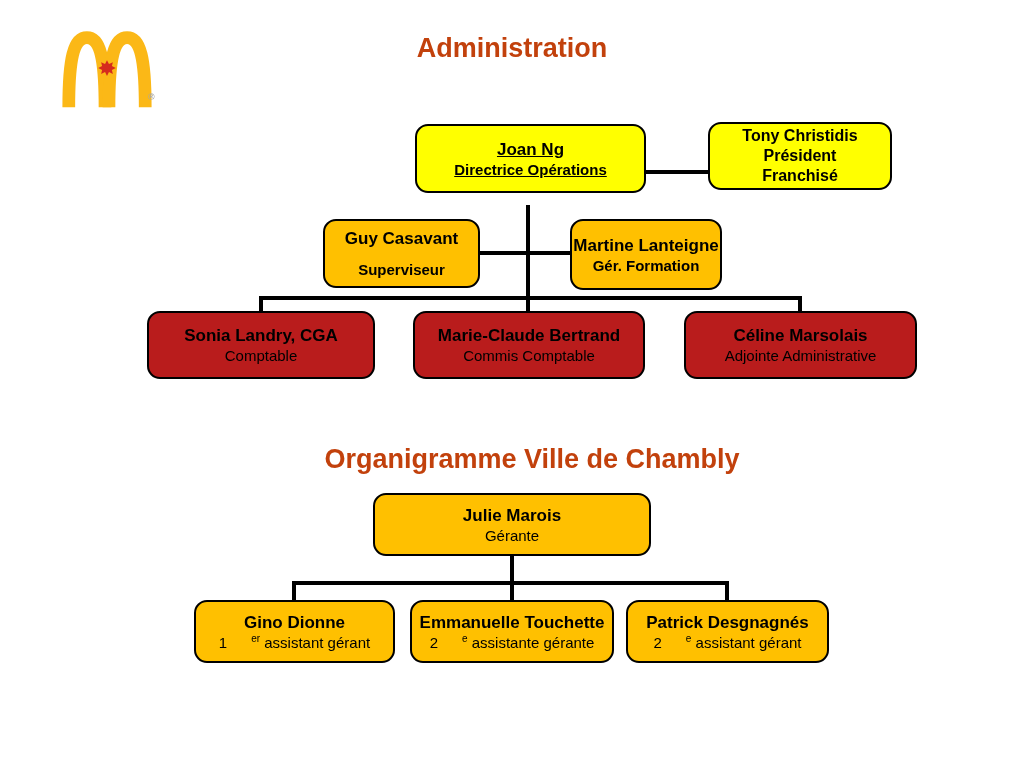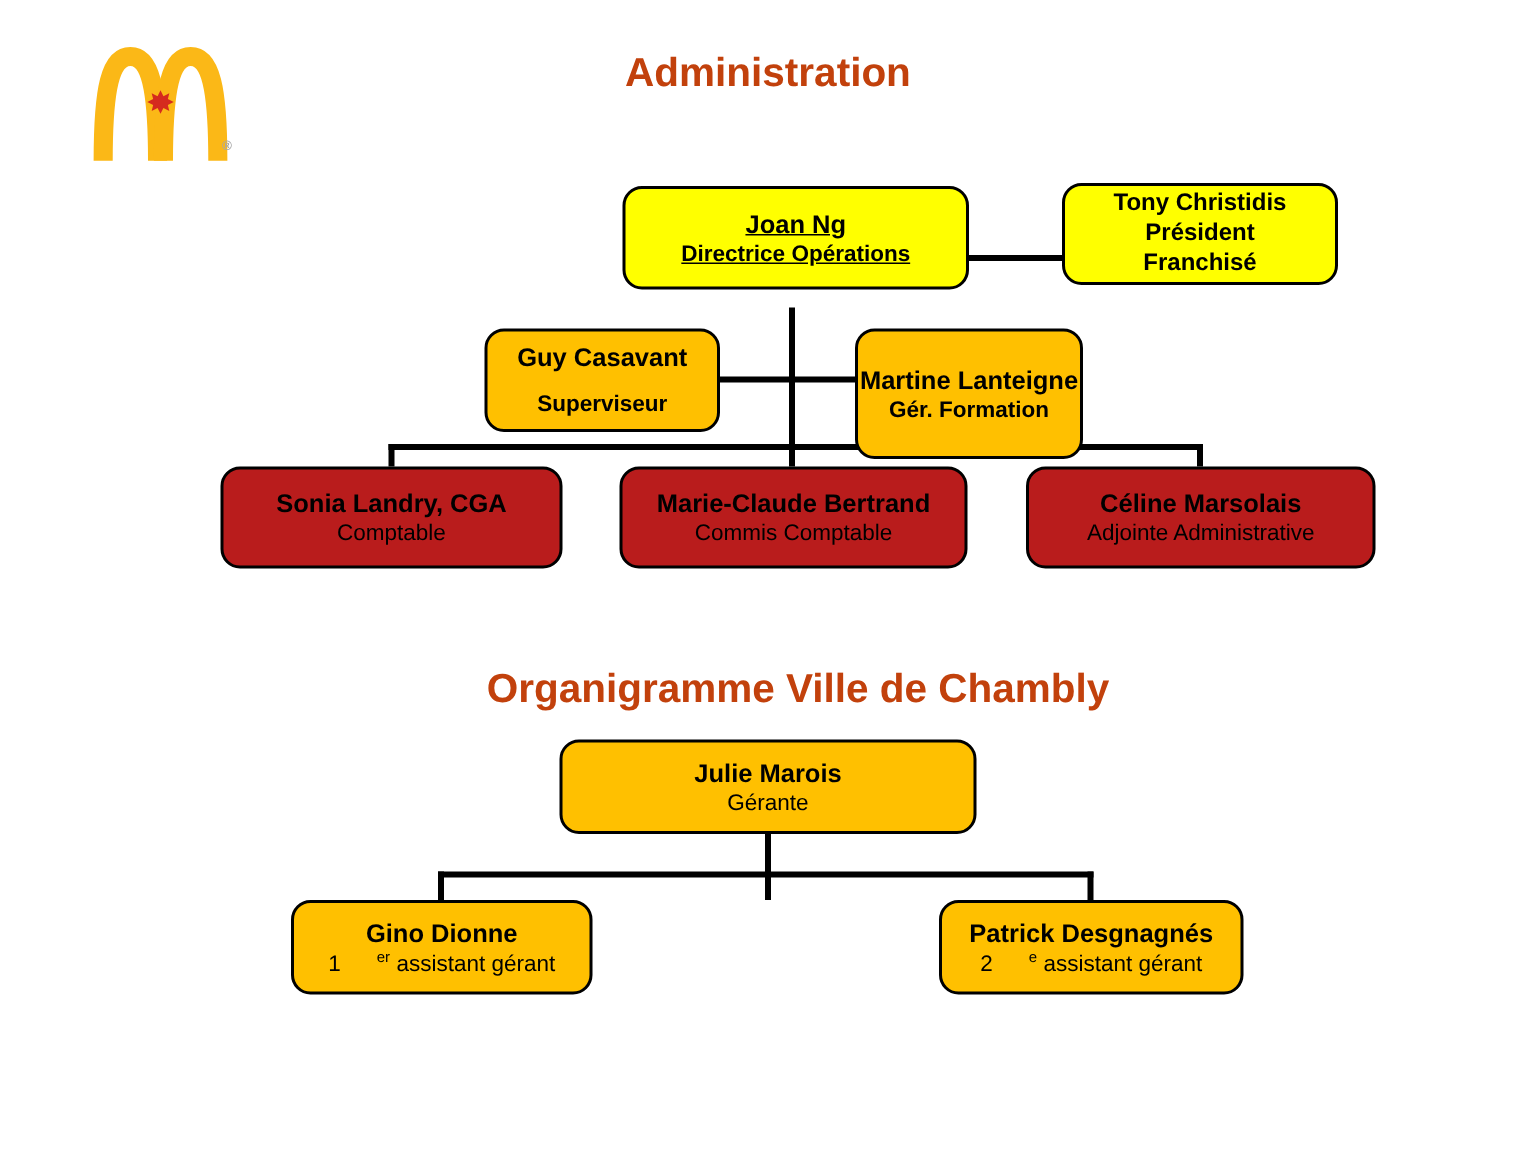--- a/index.html
+++ b/index.html
@@ -76,21 +76,21 @@
   <div class="node yellow" style="left:415px;top:124px;width:231px;height:69px;text-decoration:underline;">
     <div class="nm">Joan Ng</div>
     <div class="rl b">Directrice Opérations</div>
   </div>
 
   <div class="node gold" style="left:323px;top:219px;width:157px;height:69px;gap:11px;">
     <div class="nm">Guy Casavant</div>
     <div class="rl b">Superviseur</div>
   </div>
 
-  <div class="node gold" style="left:570px;top:219px;width:152px;height:87px;">
+  <div class="node gold" style="left:570px;top:219px;width:152px;height:71px;">
     <div class="nm">Martine Lanteigne</div>
     <div class="rl b">Gér. Formation</div>
   </div>
 
   <div class="node pale" style="left:147px;top:311px;width:228px;height:68px;">
     <div class="nm">Sonia Landry, CGA</div>
     <div class="rl">Comptable</div>
   </div>
 
   <div class="node pale" style="left:413px;top:311px;width:232px;height:68px;">
@@ -112,19 +112,23 @@
   <div class="node gold" style="left:373px;top:493px;width:278px;height:63px;">
     <div class="nm">Julie Marois</div>
     <div class="rl">Gérante</div>
   </div>
 
   <div class="node gold" style="left:194px;top:600px;width:201px;height:63px;text-align:center;">
     <div class="nm">Gino Dionne</div>
     <div class="rl"><span>1</span><sup>er</sup><span> assistant gérant</span></div>
   </div>
 
+  <div class="node gold" style="left:410px;top:600px;width:204px;height:63px;">
+    <div class="nm">Emmanuelle Touchette</div>
+    <div class="rl"><span>2</span><sup>e</sup><span> assistante gérante</span></div>
+  </div>
 
   <div class="node gold" style="left:626px;top:600px;width:203px;height:63px;justify-content:center;">
     <div class="nm">Patrick Desgnagnés</div>
     <div class="rl"><span>2</span><sup>e</sup><span> assistant gérant</span></div>
   </div>
 
 </div>
 
 </body></html>

